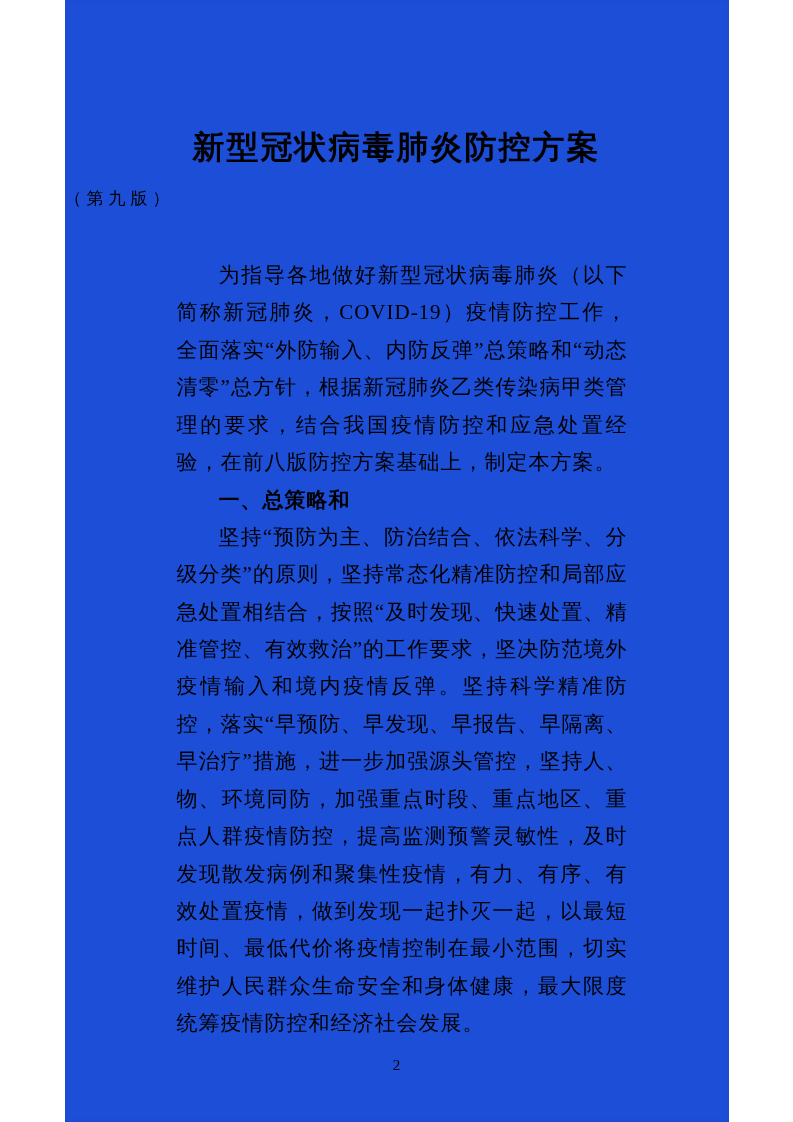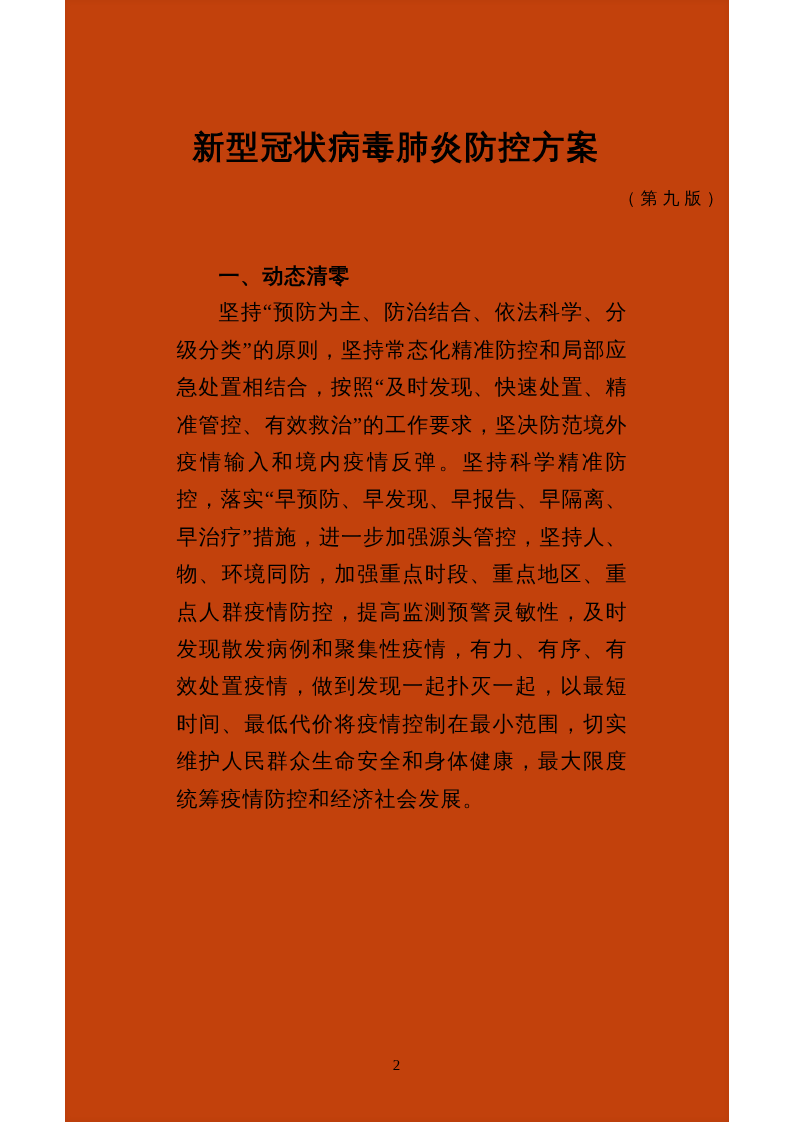--- a/index.html
+++ b/index.html
@@ -5,37 +5,37 @@
   html, body {
     margin: 0;
     padding: 0;
     background: #ffffff;
   }
   .page {
     position: relative;
     width: 664px;
     height: 1122px;
     margin: 0 auto;
-    background: #c2410c;
+    background: #1d4ed8;
     box-shadow: inset 0 0 6px rgba(0,0,0,0.06);
     overflow: hidden;
     box-sizing: border-box;
   }
   .doc-title {
     margin: 126px 0 0 0;
     text-align: center;
     font-family: "Liberation Sans", "DejaVu Sans", sans-serif;
     font-weight: 900;
     font-size: 32px;
     letter-spacing: 2px;
     color: #000000;
   }
   .doc-subtitle {
     margin-top: 17px;
-    text-align: right;
+    text-align: left;
     font-family: "Liberation Serif", "DejaVu Serif", serif;
     font-size: 17px;
     letter-spacing: 5px;
     color: #000000;
   }
   .doc-body {
     margin: 47px 101px 0 112px;
     font-family: "Liberation Serif", "DejaVu Serif", serif;
     font-size: 21px;
     line-height: 37.4px;
@@ -71,22 +71,23 @@
 <body>
 
 <div class="page">
 
   <h1 class="doc-title">新型冠状病毒肺炎防控方案</h1>
 
   <div class="doc-subtitle">（第九版）</div>
 
   <div class="doc-body">
 
+    <p>为指导各地做好新型冠状病毒肺炎（以下简称新冠肺炎，COVID-19）疫情防控工作，全面落实“外防输入、内防反弹”总策略和“动态清零”总方针，根据新冠肺炎乙类传染病甲类管理的要求，结合我国疫情防控和应急处置经验，在前八版防控方案基础上，制定本方案。</p>
 
-    <h2 class="section-heading">一、动态清零</h2>
+    <h2 class="section-heading">一、总策略和</h2>
 
     <p>坚持“预防为主、防治结合、依法科学、分级分类”的原则，坚持常态化精准防控和局部应急处置相结合，按照“及时发现、快速处置、精准管控、有效救治”的工作要求，坚决防范境外疫情输入和境内疫情反弹。坚持科学精准防控，落实“早预防、早发现、早报告、早隔离、早治疗”措施，进一步加强源头管控，坚持人、物、环境同防，加强重点时段、重点地区、重点人群疫情防控，提高监测预警灵敏性，及时发现散发病例和聚集性疫情，有力、有序、有效处置疫情，做到发现一起扑灭一起，以最短时间、最低代价将疫情控制在最小范围，切实维护人民群众生命安全和身体健康，最大限度统筹疫情防控和经济社会发展。</p>
 
 
 
   </div>
 
   <div class="page-footer">2</div>
 
 </div>

